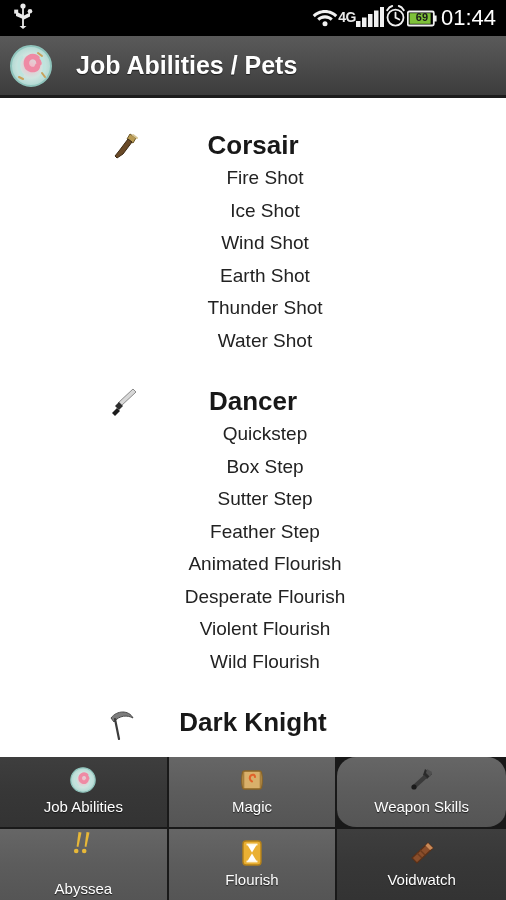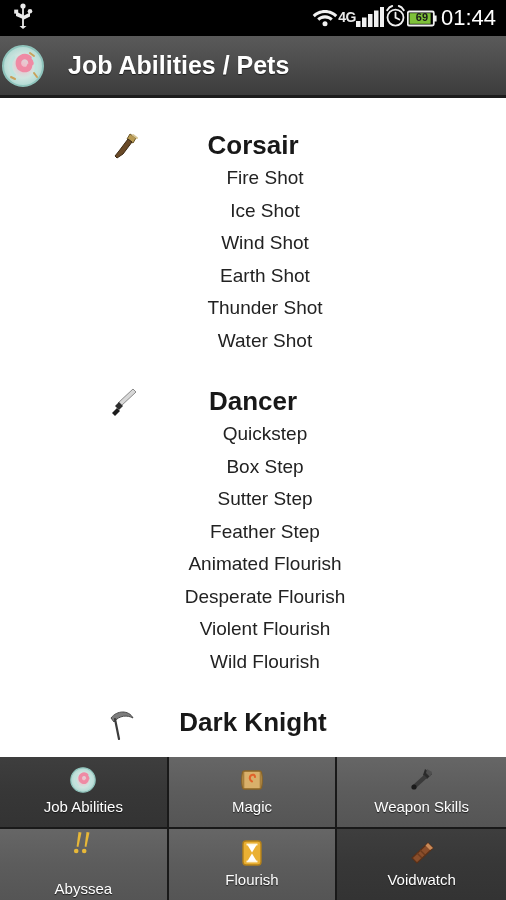--- a/index.html
+++ b/index.html
@@ -69,20 +69,21 @@
   .titlebar {
     position: absolute;
     top: 36px; left: 0;
     width: 506px;
     height: 62px;
     box-sizing: border-box;
     background: linear-gradient(to bottom, #5a5a5a 0%, #4d4d4d 45%, #3c3c3c 100%);
     border-bottom: 3px solid #1c1c1c;
     display: flex;
     align-items: center;
+    padding-left: 8px;
   }
   .app-icon {
     width: 46px; height: 46px;
     flex: 0 0 46px;
   }
   .title-text {
     color: #ffffff;
     font-size: 25px;
     font-weight: bold;
     font-family: "Liberation Sans", sans-serif;
@@ -344,21 +345,21 @@
       <svg width="26" height="26" viewBox="0 0 26 26">
         <rect x="4.5" y="4" width="17" height="18" rx="1" fill="#d9b06a" stroke="#8a6425" stroke-width="1.4"></rect>
         <path d="M4.5 4 C2.2 5.2 2.2 20.8 4.5 22" fill="#c29a55" stroke="#8a6425" stroke-width="1.2"></path>
         <path d="M21.5 4 C23.8 5.2 23.8 20.8 21.5 22" fill="#c29a55" stroke="#8a6425" stroke-width="1.2"></path>
         <path d="M16 10 C16 7.8 13.8 7 12 8.4 C10 10 10.6 13.6 13 14.4" fill="none" stroke="#e0622a" stroke-width="2.1" stroke-linecap="round"></path>
       </svg>
     </span>
     <span class="tab-label">Magic</span>
   </div>
 
-  <div class="tab" style="border-right:none;">
+  <div class="tab" style="border-right:none;border-radius:19px;">
     <span class="tab-icon">
       <svg width="28" height="28" viewBox="0 0 28 28">
         <path d="M17 3 L24 8 L19 13 L15 9 Z" fill="#2a2a2a"></path>
         <path d="M19 3 L24 6 L22 11 L18 7 Z" fill="#4f4f4f"></path>
         <path d="M16 9 L19 12 L8 22 L5 19 Z" fill="#3a3a3a"></path>
         <circle cx="6" cy="21" r="2.6" fill="#1a1a1a"></circle>
       </svg>
     </span>
     <span class="tab-label">Weapon Skills</span>
   </div>

